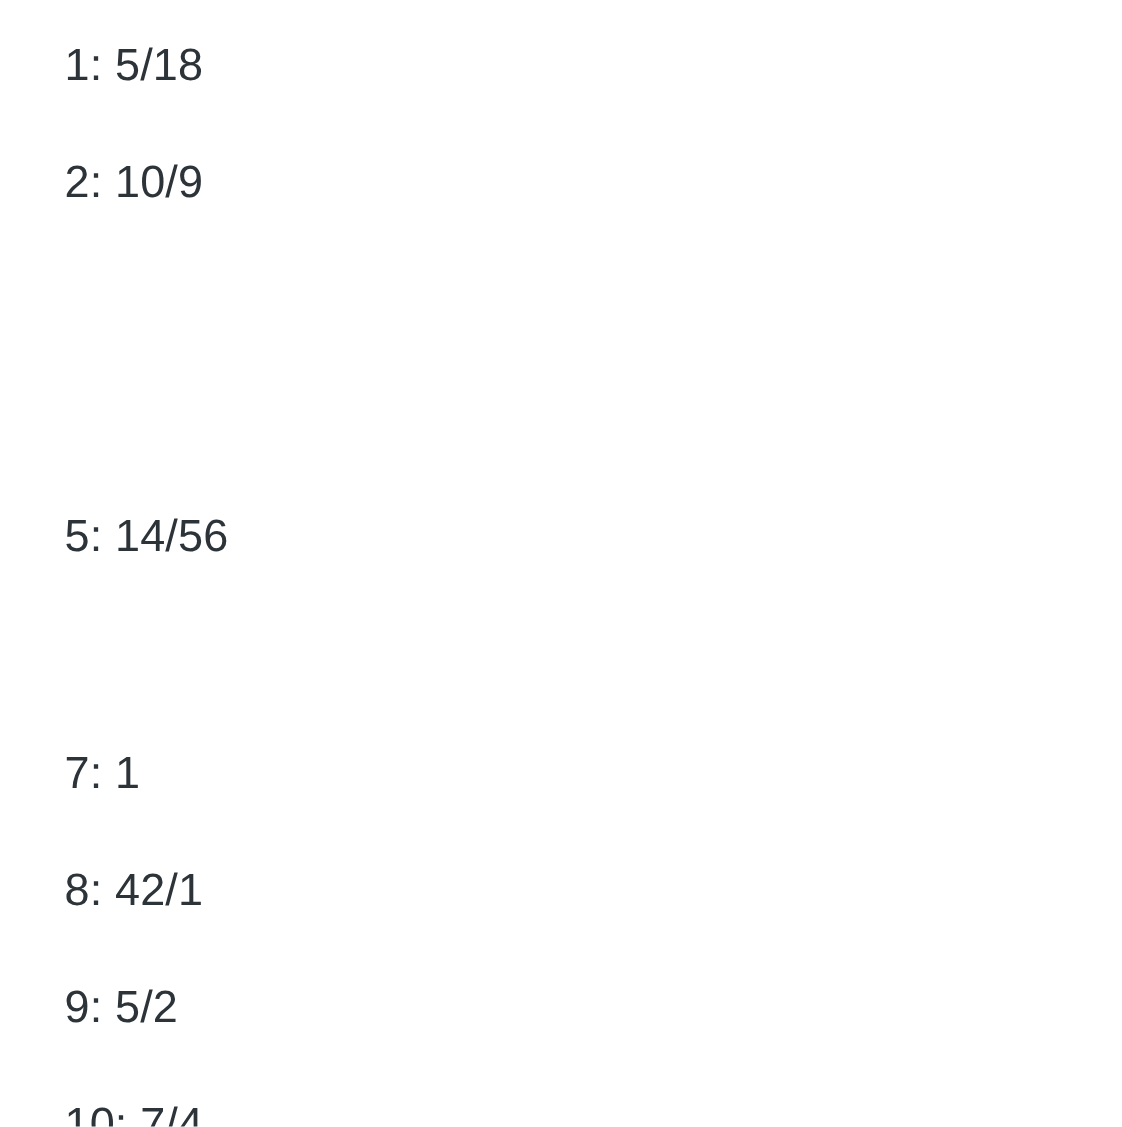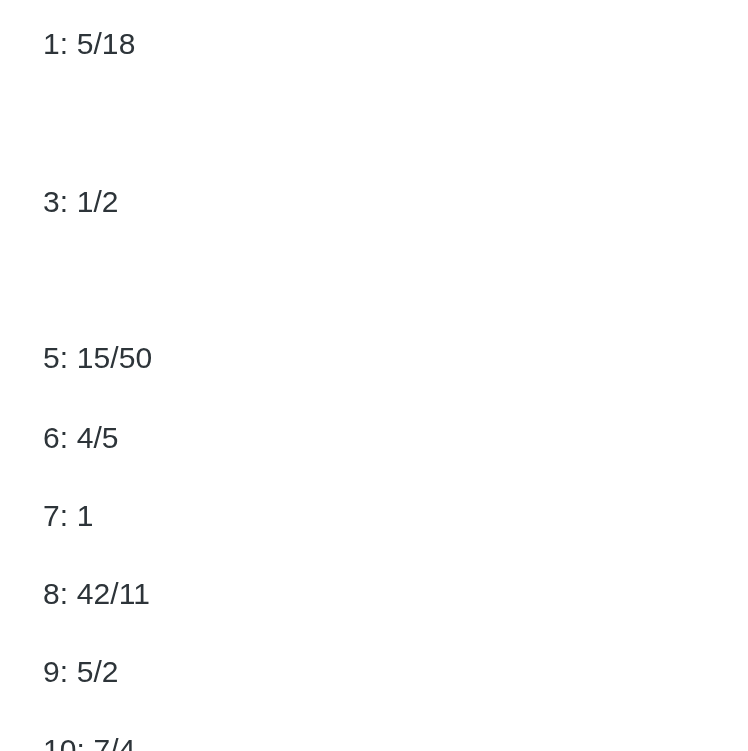--- a/index.html
+++ b/index.html
@@ -44,20 +44,19 @@
 
   .answer-line .value {
     display: inline;
   }
 </style>
 </head>
 <body>
 
 <ul id="answer-list">
   <li class="answer-line" style="top:-7px"><span class="value">1: 5/18</span></li>
-  <li class="answer-line" style="top:151px"><span class="value">3: 1/2</span></li>
-  <li class="answer-line" style="top:307px"><span class="value">5: 15/50</span></li>
-  <li class="answer-line" style="top:387px"><span class="value">6: 4/5</span></li>
+  <li class="answer-line" style="top:71px"><span class="value">2: 10/9</span></li>
+  <li class="answer-line" style="top:307px"><span class="value">5: 14/56</span></li>
   <li class="answer-line" style="top:465px"><span class="value">7: 1</span></li>
-  <li class="answer-line" style="top:543px"><span class="value">8: 42/11</span></li>
+  <li class="answer-line" style="top:543px"><span class="value">8: 42/1</span></li>
   <li class="answer-line" style="top:621px"><span class="value">9: 5/2</span></li>
   <li class="answer-line" style="top:699px"><span class="value">10: 7/4</span></li>
 </ul>
 
 </body></html>

